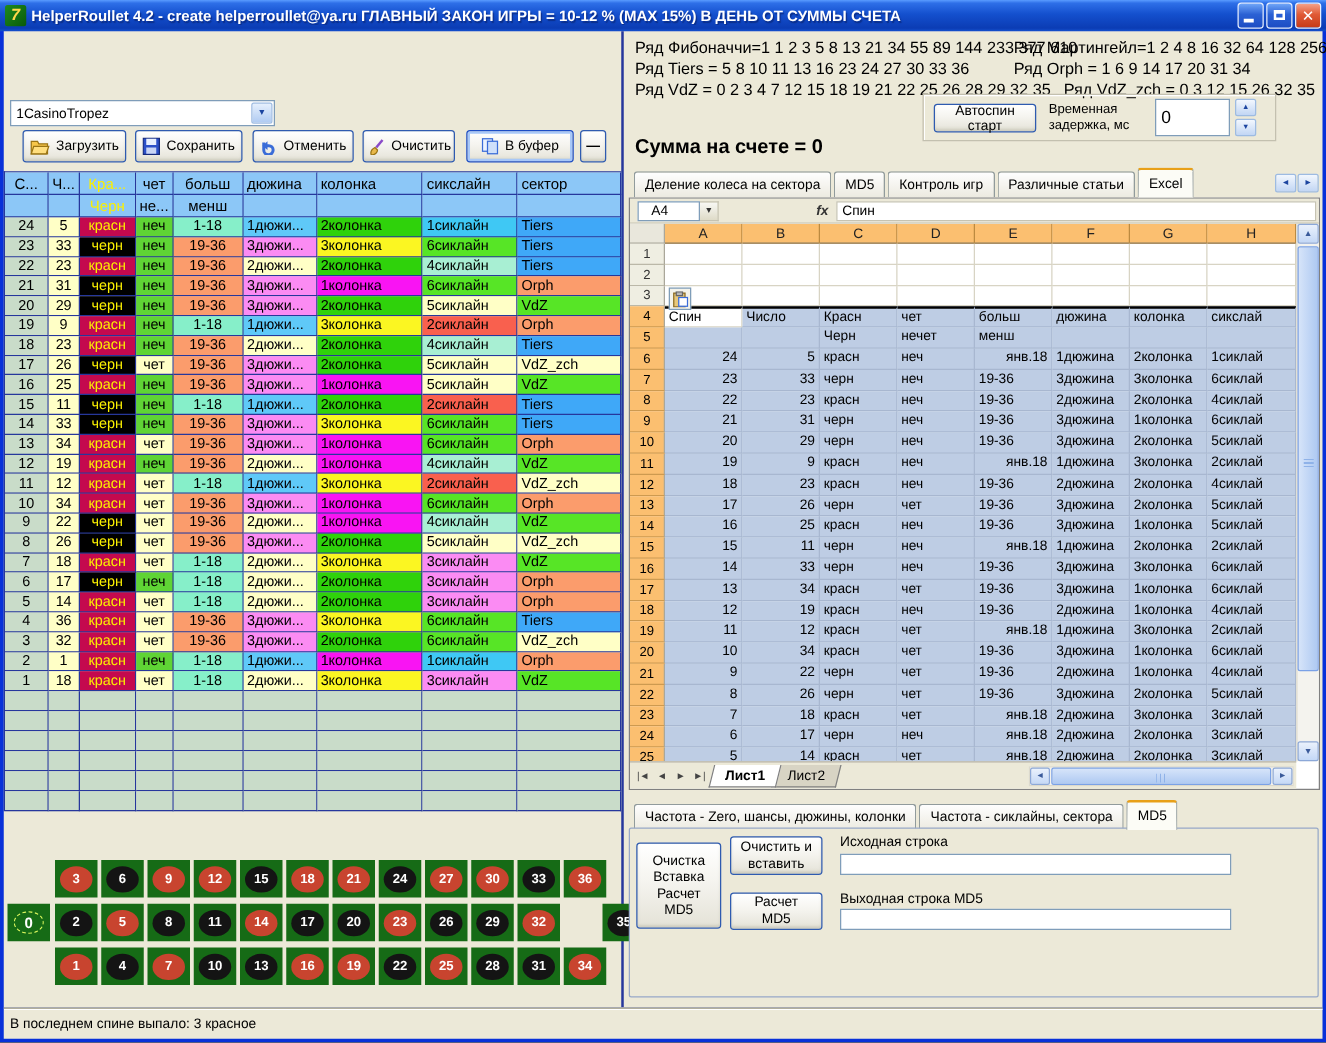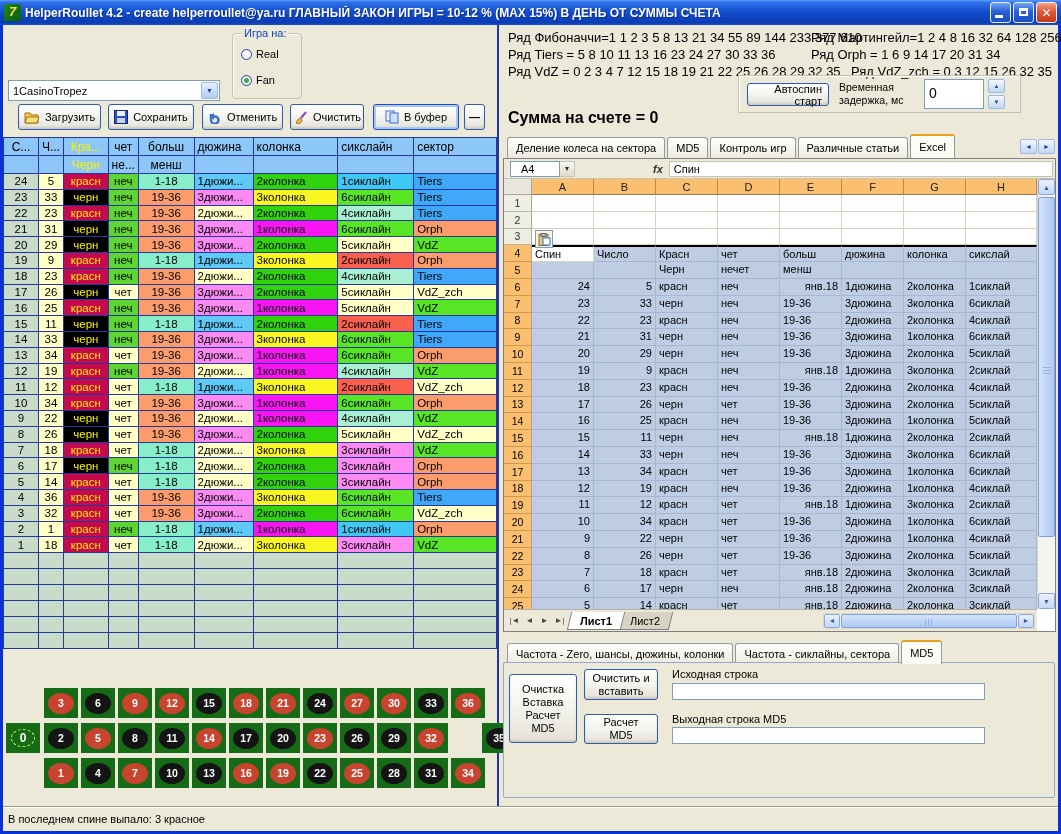--- a/index.html
+++ b/index.html
@@ -36,21 +36,21 @@
   .radio{position:absolute;display:flex;align-items:center;gap:4px;font-size:11px;}
   .rdot{width:11px;height:11px;border-radius:50%;border:1px solid #1C45A0;background:radial-gradient(#fff,#E8E8E8);position:relative;flex:none;}
   .rdot.sel::after{content:"";position:absolute;left:2px;top:2px;width:5px;height:5px;border-radius:50%;background:#3BAE3B;}
   .combo{position:absolute;background:#fff;border:1px solid #7F9DB9;display:flex;align-items:center;}
   .combo .val{flex:1;padding-left:4px;font-size:11px;}
   .combo .cbtn{width:17px;height:17px;margin:1px;border:1px solid #9DBBE2;border-radius:2px;
     background:linear-gradient(#E6F0FD,#B0CBF2);display:flex;align-items:center;justify-content:center;font-size:7px;color:#1C45A0;}
   .xbtn{border:1px solid #2F5BB0;border-radius:3px;
     background:linear-gradient(180deg,#FFFFFF 0%,#F5F4EF 45%,#E4E2D7 100%);
     font-size:11px;display:flex;align-items:center;justify-content:center;gap:5px;color:#000;
-    box-shadow:inset 0 -2px 2px rgba(150,150,130,.28);text-align:right;}
+    box-shadow:inset 0 -2px 2px rgba(150,150,130,.28);}
   .xbtn.focus{box-shadow:inset 0 0 0 2px #A8C8F8, inset 0 -2px 2px rgba(150,150,130,.28);border-color:#1C4DC4;}
   .btnrow .xbtn{position:absolute;height:26px;top:0;}
   .ic{flex:none;}
 
   
   .spins{position:absolute;left:0;top:112px;width:494px;border-left:1px solid #26379C;border-top:1px solid #26379C;}
   .srow{display:flex;}
   .scell{border-right:1px solid #26379C;border-bottom:1px solid #26379C;overflow:hidden;white-space:nowrap;
     font-size:11.5px;display:flex;align-items:center;justify-content:center;}
   .scell.al{justify-content:flex-start;padding-left:3px;}
@@ -161,33 +161,20 @@
           <span class="g-x">✕</span>
         </div>
     </div>
   </div>
 
   <div class="main">
 
     <div class="left">
 
 
-      <div class="grp" style="left:229px;top:8px;width:70px;height:66px;">
-        <span class="t">Игра на:</span>
-        <div id="game-radios">
-            <div class="radio" style="left: 8px; top: 14px;">
-              <span class="rdot"></span>
-              <span>Real</span>
-            </div>
-            <div class="radio" style="left: 8px; top: 40px;">
-              <span class="rdot sel"></span>
-              <span>Fan</span>
-            </div>
-          </div>
-      </div>
 
       <div class="combo" style="left:5px;top:55px;width:212px;height:21px;">
         <span class="val">1CasinoTropez</span>
         <span class="cbtn">
             <span>▼</span>
           </span>
       </div>
 
       <div class="btnrow" style="position:absolute;left:0;top:79px;width:580px;height:27px;">
         <button class="xbtn" style="left:15px;width:83px;">

